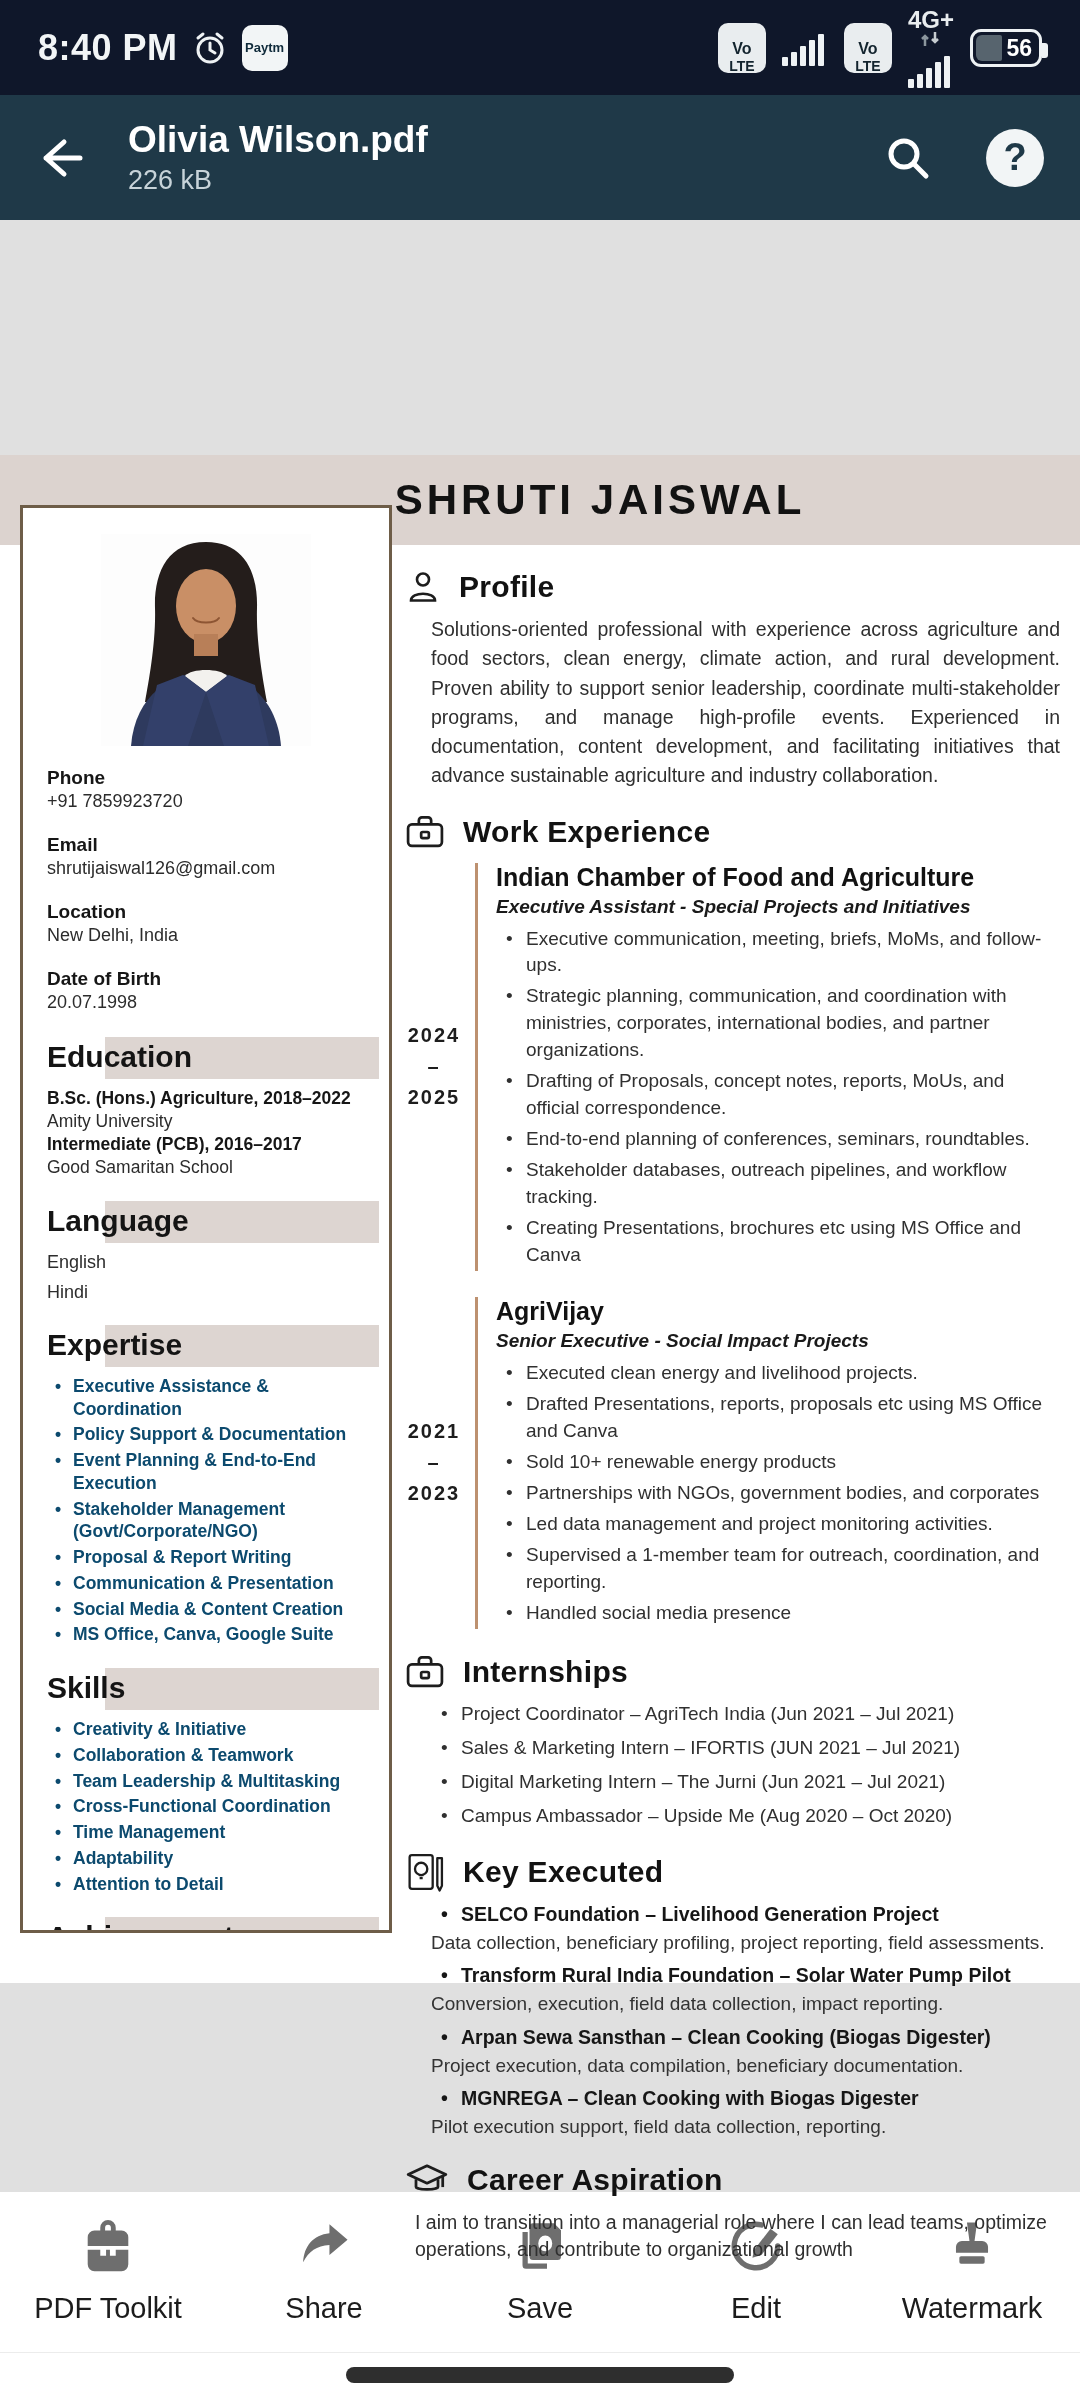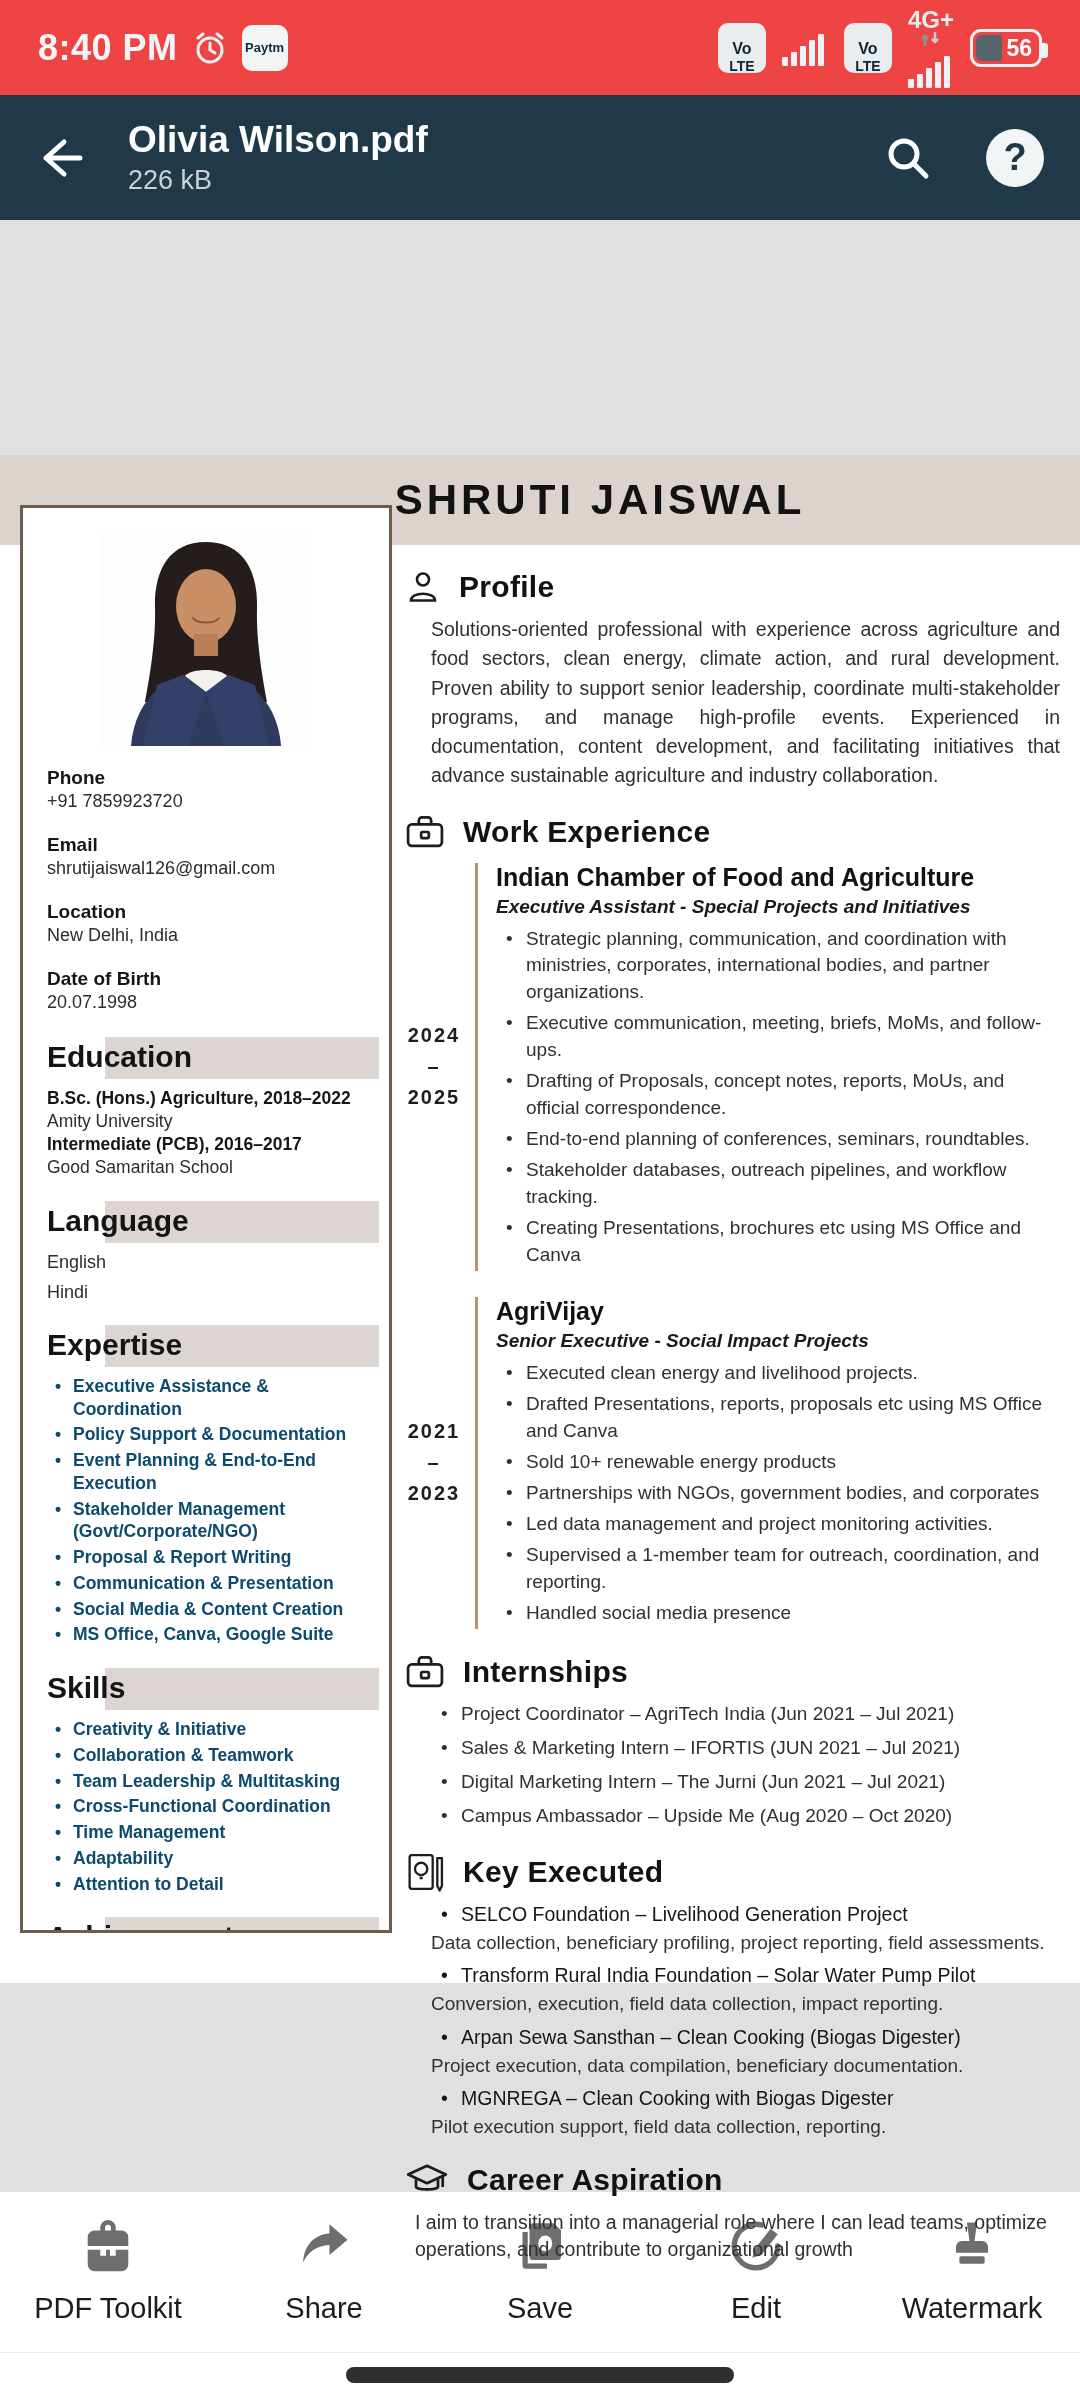--- a/index.html
+++ b/index.html
@@ -1,20 +1,20 @@
 <!DOCTYPE html>
 <html><head>
 <meta charset="utf-8">
 <style>
   * { margin:0; padding:0; box-sizing:border-box; }
   body { background:#555; font-family:"Liberation Sans", sans-serif; }
   .screen { width:1080px; height:2400px; position:relative; background:#e0e0e0; overflow:hidden; margin:0 auto; }
 
   
-  .status-bar { height:95px; background:#ef4444; display:flex; align-items:center; padding:0 38px; color:#f2f5f6; }
+  .status-bar { height:95px; background:#0f172a; display:flex; align-items:center; padding:0 38px; color:#f2f5f6; }
   .sb-time { font-size:36px; font-weight:600; letter-spacing:0.5px; }
   .sb-left { display:flex; align-items:center; gap:14px; }
   .sb-right { margin-left:auto; display:flex; align-items:center; gap:16px; }
   .badge-sq { width:48px; height:50px; background:#e9edef; border-radius:10px; display:flex; flex-direction:column; align-items:center; justify-content:flex-end; color:#13242e; font-weight:800; line-height:1; }
   .badge-sq .t1 { font-size:16px; } .badge-sq .t2 { font-size:14px; margin-top:2px; }
   .paytm-badge { width:46px; height:46px; background:#f2f5f6; border-radius:10px; display:flex; align-items:center; justify-content:center; }
   .paytm-badge span { font-size:13px; font-weight:800; color:#0f2a3a; }
   .net-group { display:flex; align-items:flex-end; gap:6px;flex-direction:column; }
   .net-col { display:flex; flex-direction:column; align-items:center; line-height:1; }
   .net-type { font-size:24px; font-weight:700; color:#e9edef; }
@@ -63,21 +63,21 @@
   .profile-text { font-size:19.5px; line-height:1.5; text-align:justify; color:#2f2f2f; }
   .job { display:flex; margin:6px 0 22px; }
   .job-dates { width:58px; display:flex; flex-direction:column; justify-content:center; align-items:center; gap:8px; font-weight:800; font-size:20px; letter-spacing:2px; color:#1d1d1d; flex:none; }
   .job-line { width:3px; background:#bd9170; margin:2px 18px 2px 12px; flex:none; }
   .job-content { flex:1; padding-top:2px; }
   .job-company { font-size:25px; font-weight:800; color:#121212; margin-bottom:4px; }
   .job-role { font-size:19px; font-weight:700; font-style:italic; color:#1a1a1a; margin-bottom:8px; }
   .blt { font-size:19px; color:#303030; line-height:1.42; padding-left:30px; position:relative; margin:4px 0; }
   .blt::before { content:"•"; position:absolute; left:10px; }
   .intern-list .blt { margin:7px 0; }
-  .kp-title { font-size:19.5px; font-weight:400; color:#161616; line-height:1.3; padding-left:30px; position:relative; margin-top:8px; }
+  .kp-title { font-size:19.5px; font-weight:700; color:#161616; line-height:1.3; padding-left:30px; position:relative; margin-top:8px; }
   .kp-title::before { content:"•"; position:absolute; left:10px; }
   .kp-desc { font-size:19px; color:#333; line-height:1.32; margin:3px 0 4px; }
   .career-text { font-size:19.5px; color:#2f2f2f; line-height:1.38; margin-left:10px; }
 
   
   .toolbar { height:160px; background:#fff; display:flex; padding-top:22px; }
   .tb-item { flex:1; display:flex; flex-direction:column; align-items:center; background:none; border:none; cursor:pointer; }
   .tb-icon { height:64px; display:flex; align-items:center; }
   .tb-label { font-size:29px; color:#1c1c1c; margin-top:14px; font-family:"Liberation Sans", sans-serif; }
   .gesture { height:48px; background:#fff; border-top:1px solid #ececec; position:relative; }
@@ -285,22 +285,22 @@
           <div class="job">
             <div class="job-dates">
               <div>2024</div>
               <div>–</div>
               <div>2025</div>
             </div>
             <div class="job-line"></div>
             <div class="job-content">
               <div class="job-company">Indian Chamber of Food and Agriculture</div>
               <div class="job-role">Executive Assistant - Special Projects and Initiatives</div>
+              <div class="blt">Executive communication, meeting, briefs, MoMs, and follow-ups.</div>
               <div class="blt">Strategic planning, communication, and coordination with ministries, corporates, international bodies, and partner organizations.</div>
-              <div class="blt">Executive communication, meeting, briefs, MoMs, and follow-ups.</div>
               <div class="blt">Drafting of Proposals, concept notes, reports, MoUs, and official correspondence.</div>
               <div class="blt">End-to-end planning of conferences, seminars, roundtables.</div>
               <div class="blt">Stakeholder databases, outreach pipelines, and workflow tracking.</div>
               <div class="blt">Creating Presentations, brochures etc using MS Office and Canva</div>
             </div>
           </div>
           <div class="job">
             <div class="job-dates">
               <div>2021</div>
               <div>–</div>

